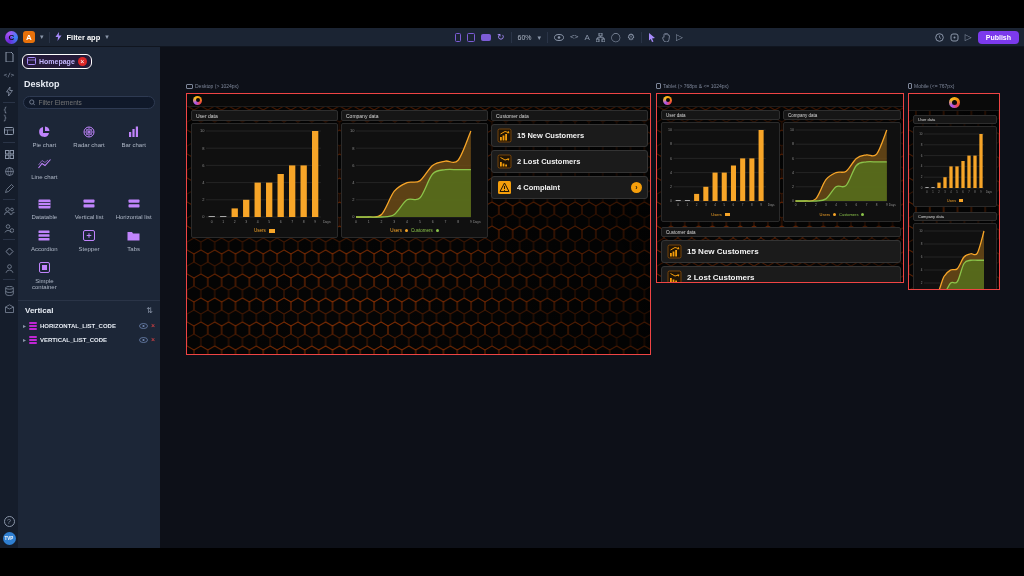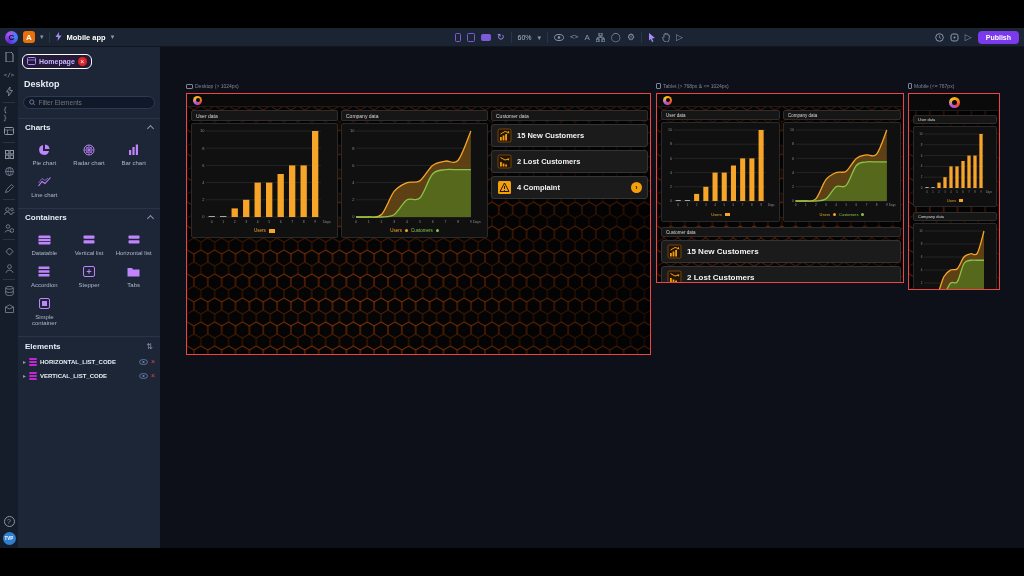--- a/index.html
+++ b/index.html
@@ -116,21 +116,21 @@
   <div class="toolbar">
     <div class="logo">C</div>
     <div class="ws-badge">A</div>
     <span class="chev">▾</span>
     <div class="tb-sep"></div>
     <span class="app-bolt">
       <svg width="7" height="9" viewBox="0 0 7 9">
           <path d="M4 0 L0.5 5 L3 5 L2.5 9 L6.5 3.5 L3.8 3.5 Z" fill="#a78bfa"></path>
         </svg>
     </span>
-    <span class="app-name">Mobile app</span>
+    <span class="app-name">Filter app</span>
     <span class="chev">▾</span>
 
     <div class="tb-center">
       <span class="dev dev-phone"></span>
       <span class="dev dev-tablet"></span>
       <span class="dev dev-desktop"></span>
       <span class="tb-ico purple">↻</span>
       <div class="tb-sep"></div>
       <span class="zoom-txt">60%</span>
       <span class="chev">▾</span>
@@ -286,24 +286,20 @@
       <div class="panel-title">Desktop</div>
 
       <div class="filter-wrap">
         <svg width="7" height="7" viewBox="0 0 7 7">
             <circle cx="3" cy="3" r="2.3" fill="none" stroke="#8b96a9" stroke-width="0.8"></circle>
             <path d="M4.7 4.7 L6.5 6.5" stroke="#8b96a9" stroke-width="0.8"></path>
           </svg>
         <input placeholder="Filter Elements" style="">
       </div>
 
-      <div class="sec-head">
-        <span class="sh-label">Charts</span>
-        <span class="chev-up"></span>
-      </div>
       <div class="el-grid">
         <div class="el-item">
           <span class="eicon">
             <svg width="12" height="12" viewBox="0 0 12 12">
                 <path d="M5 1 A5 5 0 1 0 11 7 L5 7 Z" fill="#c084fc"></path>
                 <path d="M7 0.5 A5 5 0 0 1 11.5 5 L7 5 Z" fill="#c084fc"></path>
               </svg>
             </span>
           <span class="elabel">Pie chart</span>
         </div>
@@ -332,24 +328,20 @@
           <span class="eicon">
             <svg width="13" height="10" viewBox="0 0 13 10">
                 <path d="M0.5 9 L4 4.5 L7 6.5 L12.5 0.5" fill="none" stroke="#c084fc" stroke-width="1.1"></path>
                 <path d="M0.5 6 L4 1.5 L7 3.5 L10 1" fill="none" stroke="#c084fc" stroke-width="0.6"></path>
               </svg>
             </span>
           <span class="elabel">Line chart</span>
         </div>
       </div>
 
-      <div class="sec-head">
-        <span class="sh-label">Containers</span>
-        <span class="chev-up"></span>
-      </div>
       <div class="el-grid">
         <div class="el-item">
           <span class="eicon">
             <svg width="13" height="10" viewBox="0 0 13 10">
                 <rect x="0.5" y="0.5" width="12" height="9" rx="1" fill="#c084fc"></rect>
                 <path d="M0.5 3.5 H12.5 M0.5 6.5 H12.5" stroke="#1c2637" stroke-width="0.8"></path>
               </svg>
             </span>
           <span class="elabel">Datatable</span>
         </div>
@@ -403,21 +395,21 @@
             <svg width="11" height="11" viewBox="0 0 11 11">
                 <rect x="0.5" y="0.5" width="10" height="10" rx="1.5" fill="none" stroke="#c084fc"></rect>
                 <rect x="3" y="3" width="5" height="5" fill="#c084fc"></rect>
               </svg>
             </span>
           <span class="elabel">Simple container</span>
         </div>
       </div>
 
       <div class="nav-head">
-        <span class="sh-label">Elements</span>
+        <span class="sh-label">Vertical</span>
         <span class="nav-sort">⇅</span>
       </div>
       <div class="nav-row">
         <span class="nchev">▸</span>
         <span class="nicon">
             <span></span>
             <span></span>
             <span></span>
           </span>
         <span class="nlabel">HORIZONTAL_LIST_CODE</span>

